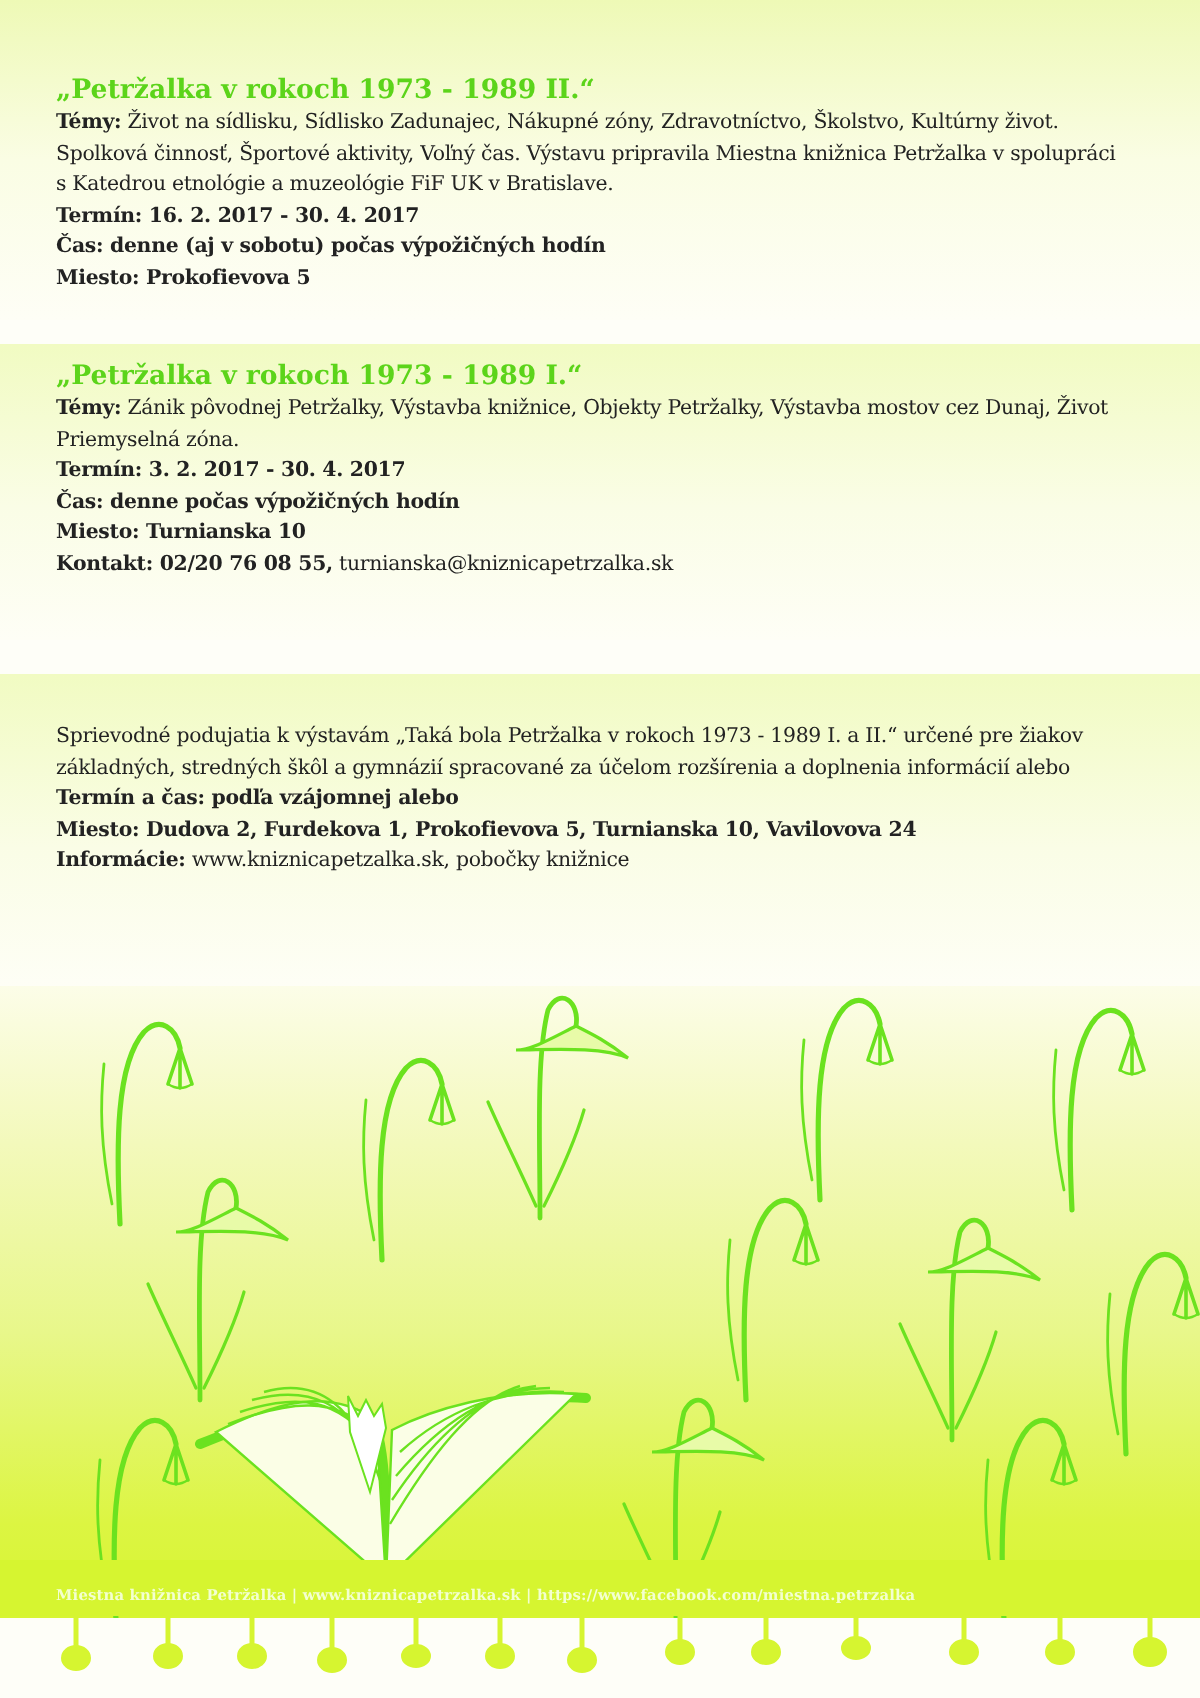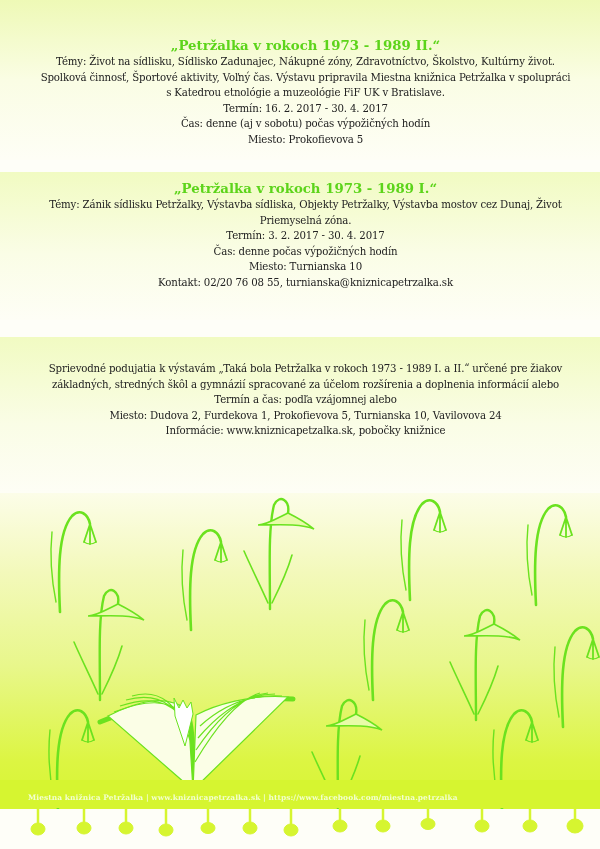--- a/index.html
+++ b/index.html
@@ -18,22 +18,22 @@
     .s3 { top: 337px; height: 158px; }
     .content {
       position: absolute; left: 28px; width: 555px;
       font-size: 10.2px; line-height: 15.6px;
       letter-spacing: -0.15px;
     }
     .title {
       color: #5cd41a; font-weight: bold; font-size: 13.3px; line-height: 17px;
       letter-spacing: 0px; margin-bottom: 0;
     }
-    .b { font-weight: normal; }
-    .line { white-space: nowrap; text-align: center; }
+    .b { font-weight: bold; }
+    .line { white-space: nowrap; }
 
     .flowers {
       position: absolute; left: 0; top: 493px; width: 600px; height: 316px;
       background: linear-gradient(to bottom, #fcfde8 0%, #f3f9bb 25%, #e8f78a 55%, #dcf542 85%, #d7f532 100%);
     }
     .footer-bar {
       position: absolute; left: 0; top: 780px; width: 600px; height: 28px;
       background: #d6f530;
     }
     .footer-text {
@@ -53,21 +53,21 @@
     <div class="line">s Katedrou etnológie a muzeológie FiF UK v Bratislave.</div>
     <div class="line b">Termín: 16. 2. 2017 - 30. 4. 2017</div>
     <div class="line b">Čas: denne (aj v sobotu) počas výpožičných hodín</div>
     <div class="line b">Miesto: Prokofievova 5</div>
   </div>
 </div>
 
 <div class="section s2">
   <div class="content" style="top:8px;">
     <div class="title line">„Petržalka v rokoch 1973 - 1989 I.“</div>
-    <div class="line"><span class="b">Témy:</span><span> Zánik sídlisku Petržalky, Výstavba sídliska, Objekty Petržalky, Výstavba mostov cez Dunaj, Život</span></div>
+    <div class="line"><span class="b">Témy:</span><span> Zánik pôvodnej Petržalky, Výstavba knižnice, Objekty Petržalky, Výstavba mostov cez Dunaj, Život</span></div>
     <div class="line">Priemyselná zóna.</div>
     <div class="line b">Termín: 3. 2. 2017 - 30. 4. 2017</div>
     <div class="line b">Čas: denne počas výpožičných hodín</div>
     <div class="line b">Miesto: Turnianska 10</div>
     <div class="line"><span class="b">Kontakt: 02/20 76 08 55,</span><span> turnianska@kniznicapetrzalka.sk</span></div>
   </div>
 </div>
 
 <div class="section s3">
   <div class="content" style="top:24px;">

